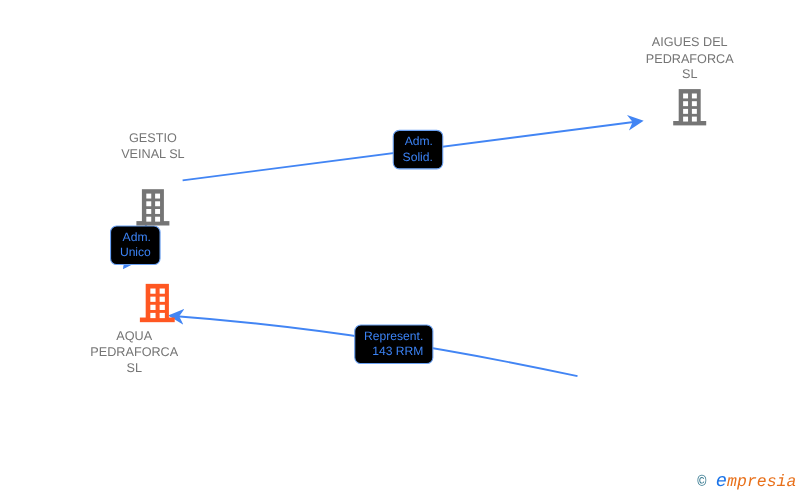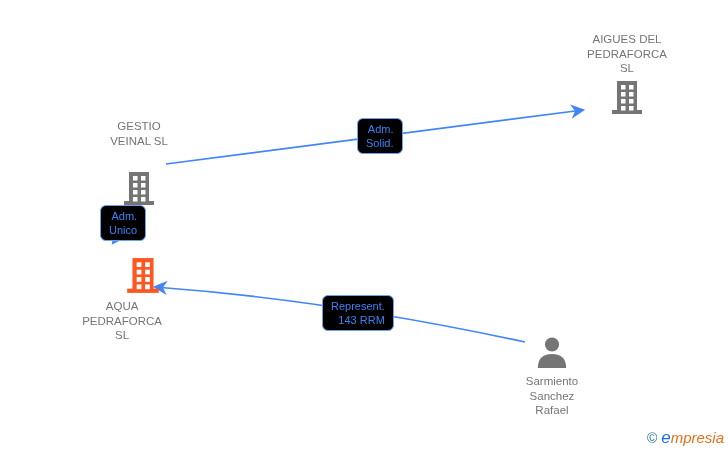--- a/index.html
+++ b/index.html
@@ -47,21 +47,21 @@
     white-space: pre-line;
   }
   .node-icon { display: block; }
   .icon-gap-top { margin-top: 4px; }
   .icon-gap-bottom { margin-bottom: 4px; }
   .watermark {
     position: absolute;
     right: 4px;
     bottom: 2px;
     z-index: 4;
-    font-family: Liberation Sans, sans-serif;
+    font-family: Liberation Mono, monospace;
     font-style: italic;
     font-size: 15px;
     white-space: nowrap;
   }
   .wm-copy { color: #35788f; font-style: normal; font-size: 14px; }
   .wm-e { color: #1a73e8; font-size: 17px; }
   .wm-rest { color: #e8701a; }
 </style>
 </head>
 <body>
@@ -138,27 +138,18 @@
           <rect x="20" y="19" width="4.5" height="4.5"></rect>
         <rect x="12" y="26" width="4.5" height="4.5"></rect>
           <rect x="20" y="26" width="4.5" height="4.5"></rect>
       </g>
     </svg>
     <div class="node-name">AQUA
 PEDRAFORCA
 SL</div>
   </div>
 
-  <div class="node" style="left:492px; top:336px;">
-    <svg class="node-icon icon-gap-bottom" width="38" height="34" viewBox="0 0 40 36">
-      <circle cx="20" cy="9" r="7.5" fill="#757575"></circle>
-      <path d="M5,34 Q5,19 20,19 Q35,19 35,34 Z" fill="#757575"></path>
-    </svg>
-    <div class="node-name">Sarmiento
-Sanchez
-Rafael</div>
-  </div>
 
   <div class="watermark">
     <span class="wm-copy">© </span><span class="wm-e">e</span><span class="wm-rest">mpresia</span>
   </div>
 
 </div>
 
 </body></html>

